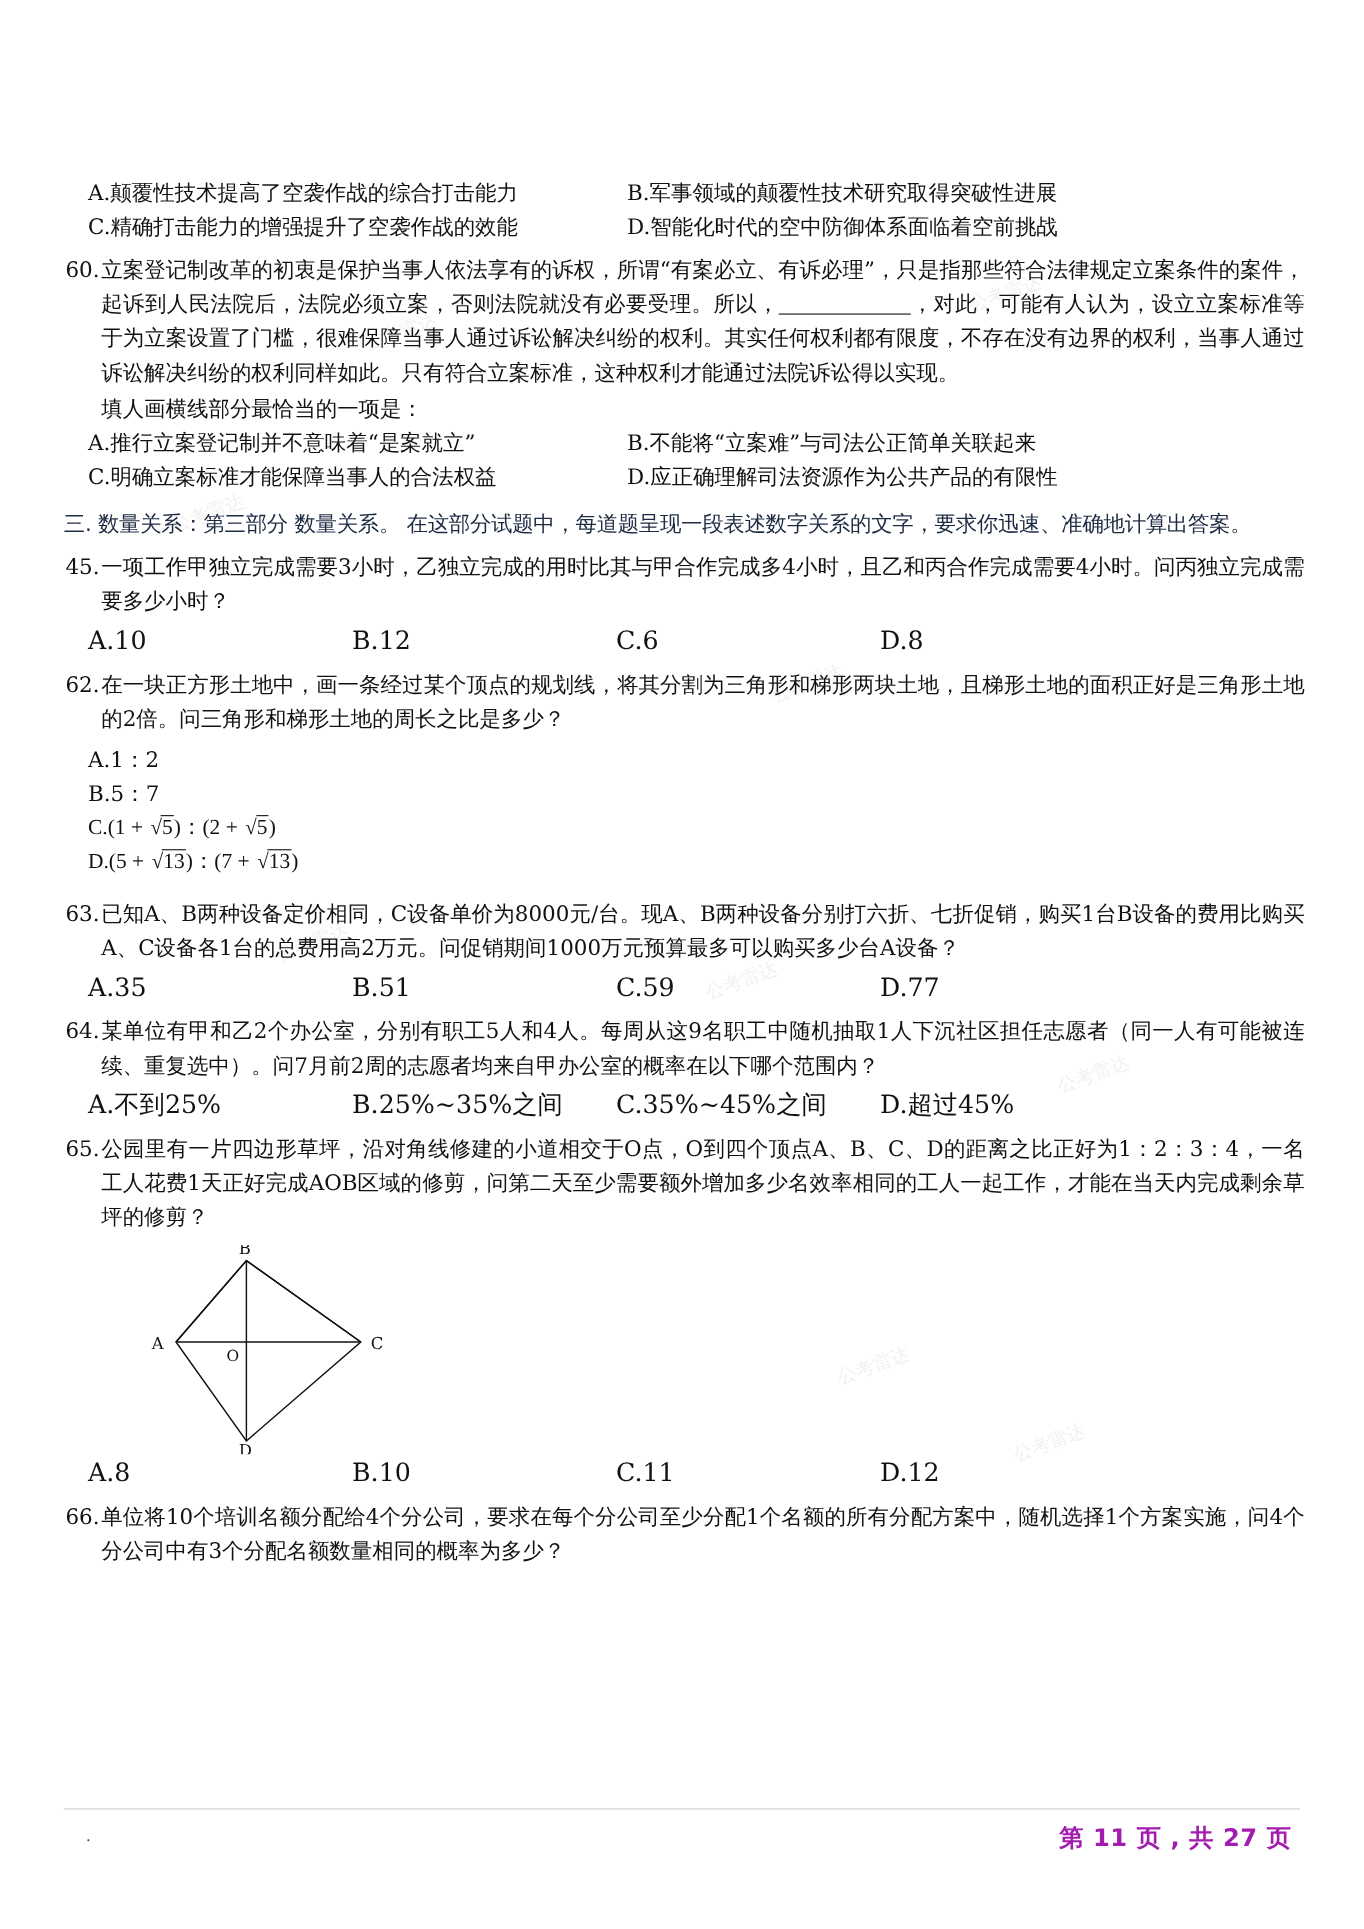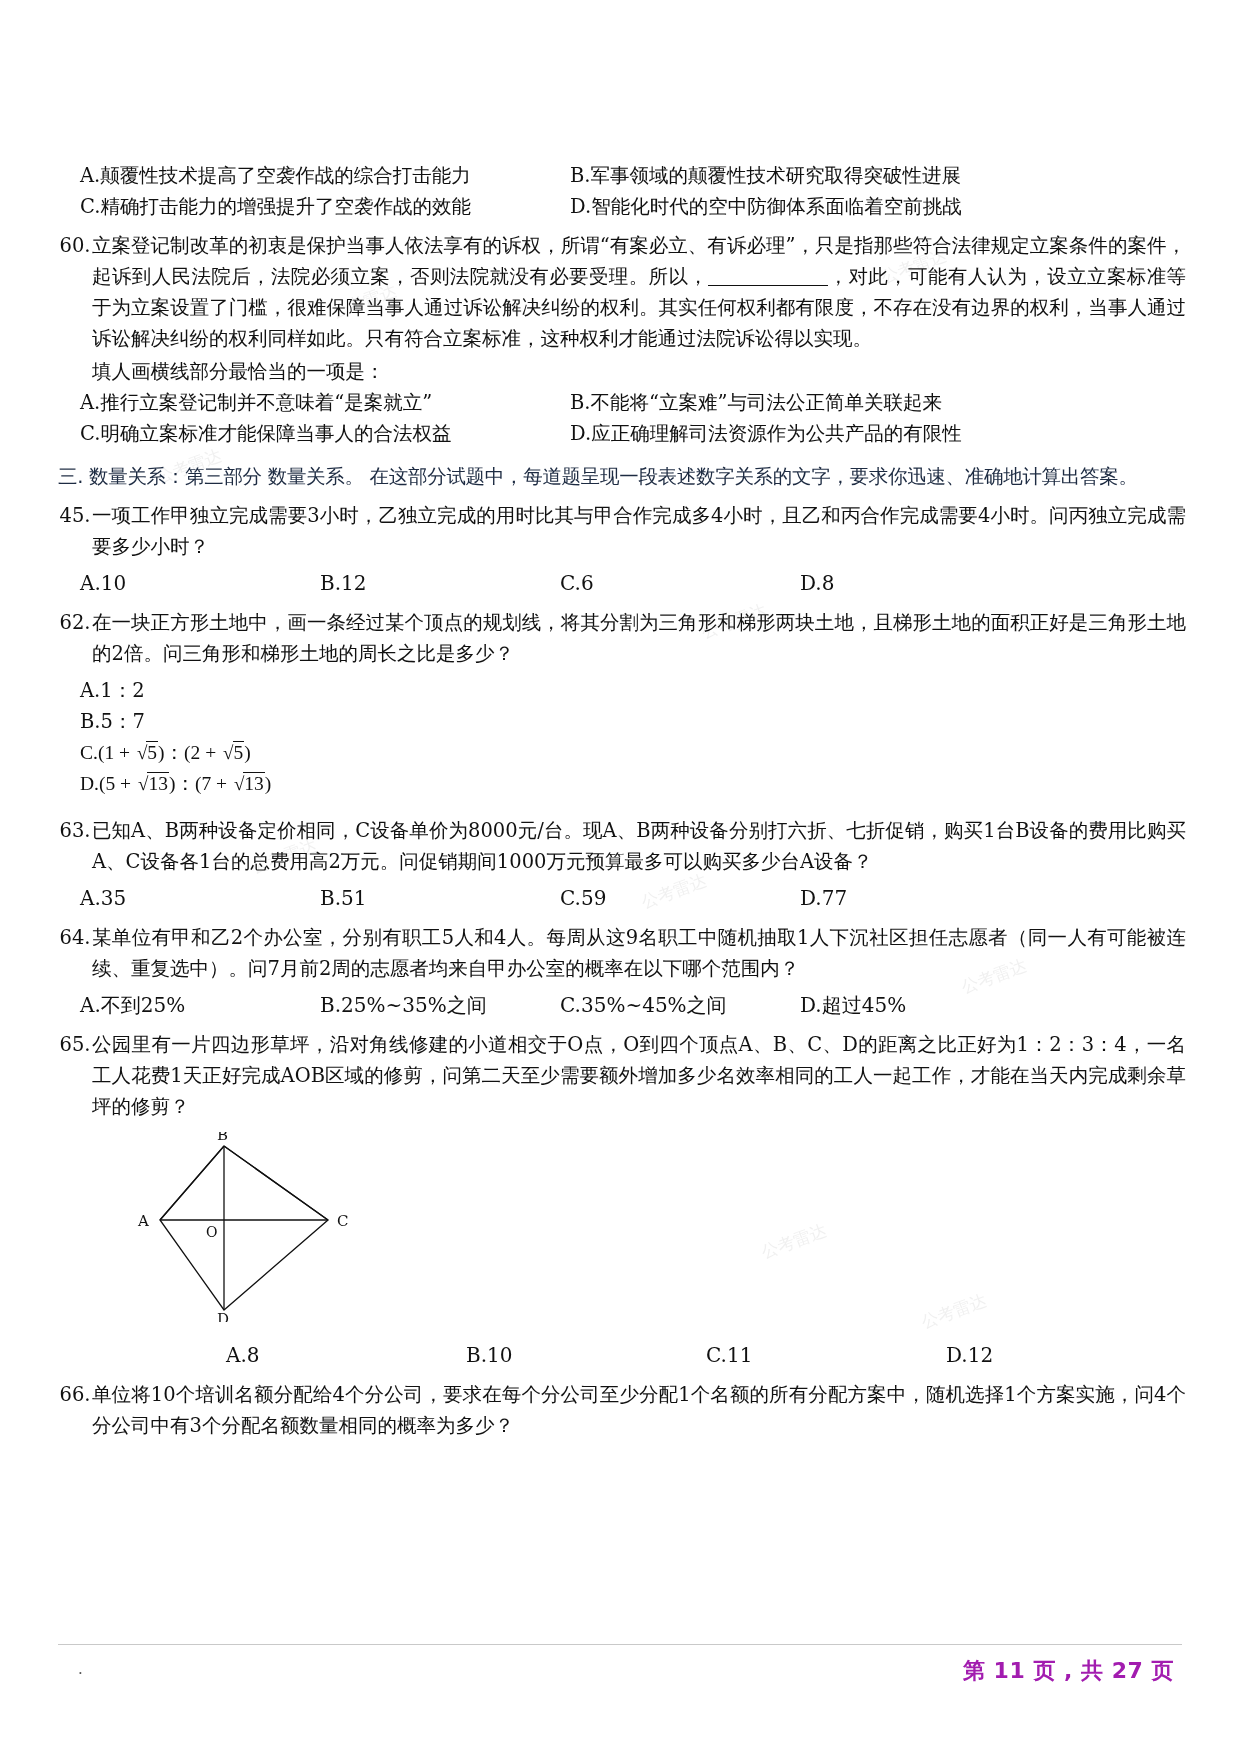--- a/index.html
+++ b/index.html
@@ -60,21 +60,21 @@
     font-size: 19.5px;
     line-height: 31px;
   }
   .optrow .oa { width: 490px; flex: none; }
   .optrow .ob { width: 460px; flex: none; }
 
   
   .opts4 {
     margin-left: 34px;
     display: flex;
-    font-size: 20px;
+    font-size: 23px;
     line-height: 31px;
     margin-top: 6px;
   }
   .opts4 .oc { width: 240px; flex: none; }
 
   
   .optstack {
     margin-left: 34px;
     font-size: 19.5px;
     line-height: 31px;
@@ -271,21 +271,21 @@
           <line x1="92" y1="14" x2="28" y2="88" stroke="#111" stroke-width="1.3"></line>
           <line x1="92" y1="14" x2="196" y2="88" stroke="#111" stroke-width="1.3"></line>
           <text x="85" y="8" font-family="DejaVu Serif, serif" font-size="15" fill="#111">B</text>
           <text x="6" y="94" font-family="DejaVu Serif, serif" font-size="15" fill="#111">A</text>
           <text x="205" y="94" font-family="DejaVu Serif, serif" font-size="15" fill="#111">C</text>
           <text x="85" y="192" font-family="DejaVu Serif, serif" font-size="15" fill="#111">D</text>
           <text x="74" y="105" font-family="DejaVu Serif, serif" font-size="14" fill="#111">O</text>
         </svg>
       </div>
 
-      <div class="opts4" style="margin-left:22px; margin-top:18px;justify-content:flex-end;">
+      <div class="opts4" style="margin-left:22px; margin-top:2px;">
         <span class="oc">A.8</span>
         <span class="oc">B.10</span>
         <span class="oc">C.11</span>
         <span class="oc">D.12</span>
       </div>
     </div>
 
     <div class="qblock">
       <span class="qnum">66.</span>
       <div class="qbody">单位将10个培训名额分配给4个分公司，要求在每个分公司至少分配1个名额的所有分配方案中，随机选择1个方案实施，问4个分公司中有3个分配名额数量相同的概率为多少？</div>

